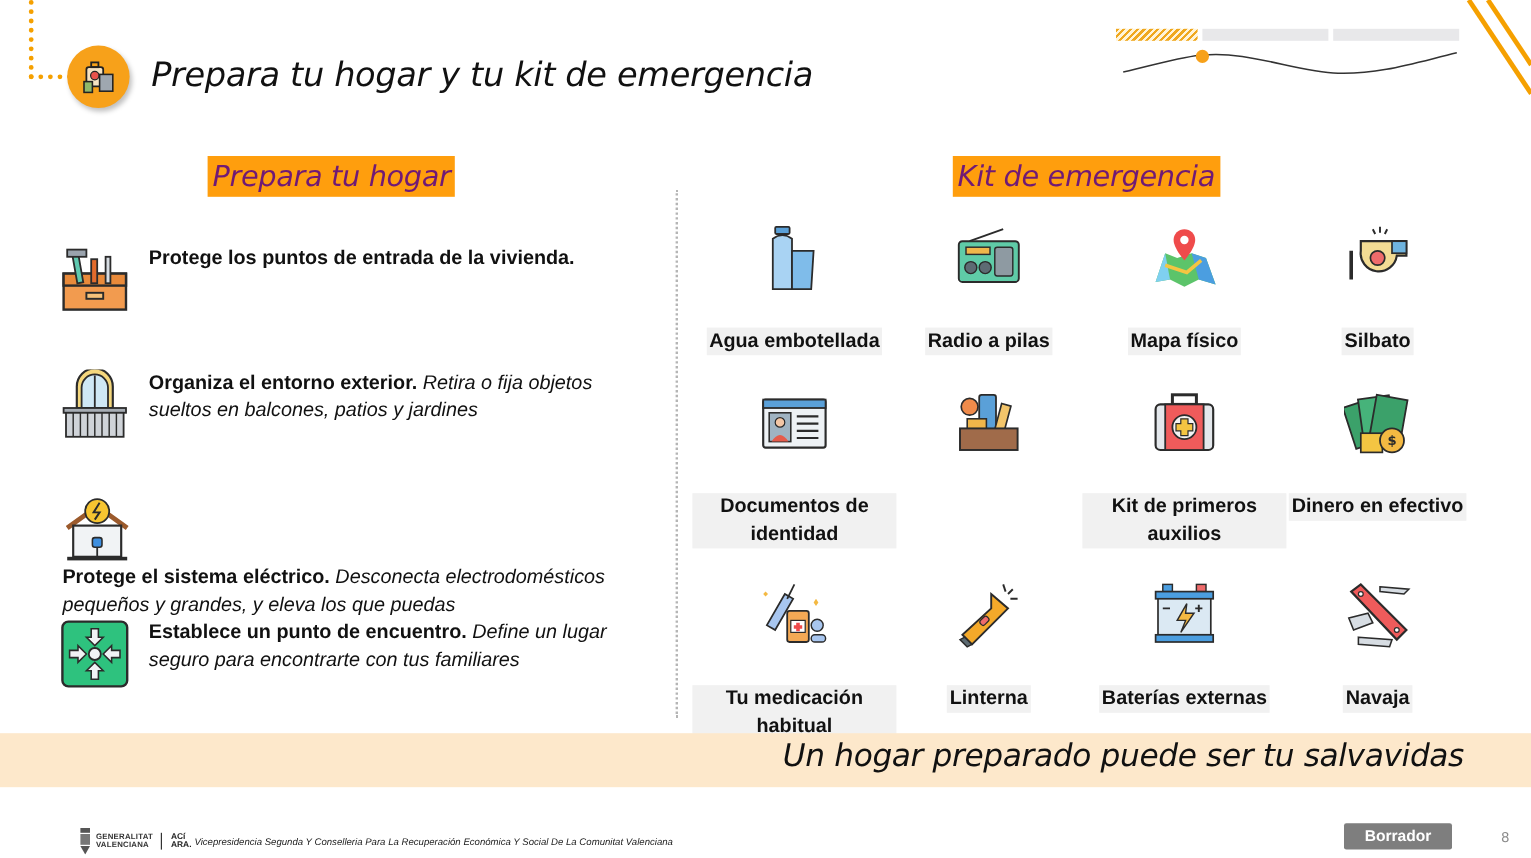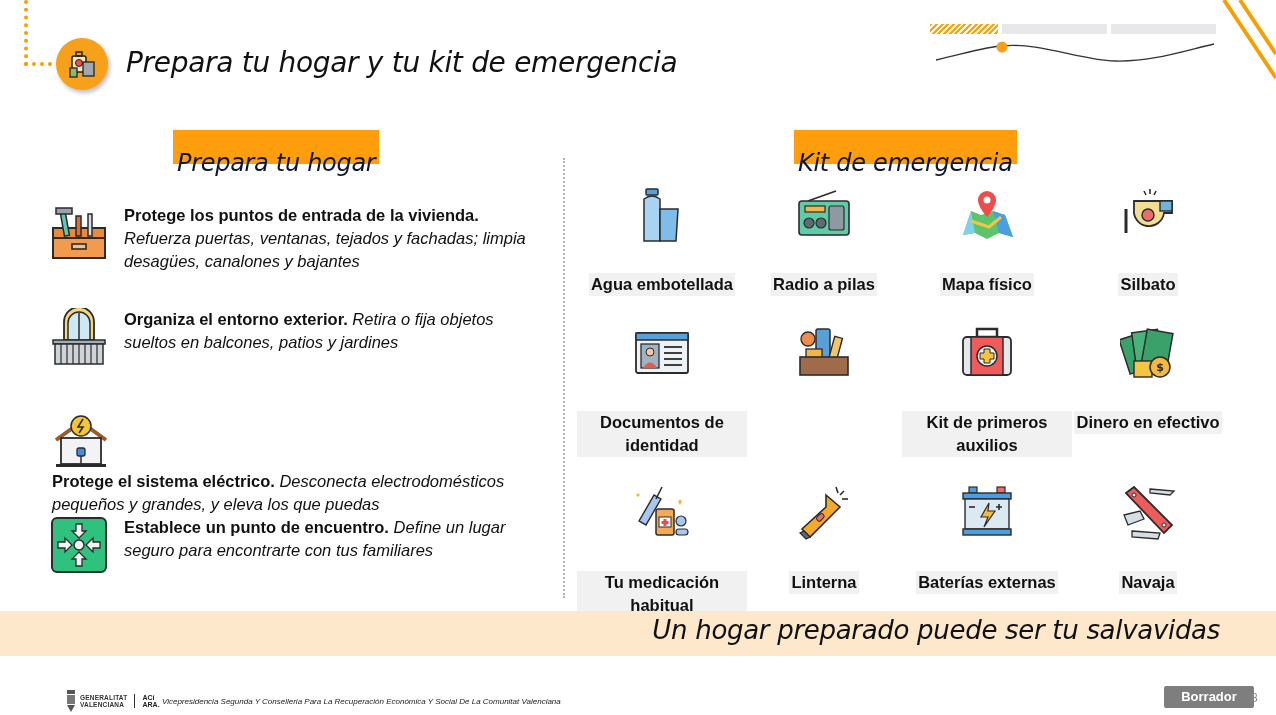--- a/index.html
+++ b/index.html
@@ -14,21 +14,21 @@
   .title-badge { position: absolute; left: 56px; top: 38px; width: 52px; height: 52px; border-radius: 50%; background: #f7a11a; box-shadow: 2px 3px 4px rgba(0,0,0,0.25); display:flex; align-items:center; justify-content:center; }
   .page-title { position: absolute; left: 126px; top: 46px; font-size: 28px; color: #111; }
 
   .progress { position: absolute; left: 930px; top: 24px; display: flex; gap: 4px; }
   .progress .seg { height: 10px; background: #e8e8ea; }
   .progress .seg.active { background: repeating-linear-gradient(135deg, #f0a81e 0 2px, #fff4d9 2px 4px); }
   .wave { position: absolute; left: 930px; top: 36px; }
   .corner { position: absolute; right: 0; top: 0; }
 
   
-  .section-head { position: absolute; background: #ff9e0d; font-size: 24px; padding: 16px 4px; height: 34px; line-height: 34px; color: #0f172a; }
+  .section-head { position: absolute; background: #ff9e0d; font-size: 24px; padding: 0 4px; height: 34px; line-height: 34px; color: #701a75; }
 
   .divider { position: absolute; left: 563px; top: 158px; height: 440px; border-left: 2px dotted #b5b5b5; }
 
   
   .tip { position: absolute; left: 50px; width: 500px; display: flex; }
   .tip .ic { width: 58px; height: 58px; flex: 0 0 58px; margin-right: 16px; }
   .tip .txt { font-size: 16.5px; line-height: 23px; color: #111; }
   .tip .txt b { font-weight: bold; }
   .tip .txt i { font-style: italic; }
 
@@ -40,21 +40,21 @@
   
   .banner { position: absolute; left: 0; top: 611px; width: 1276px; height: 45px; background: #fde8cb; }
   .banner-text { position: absolute; right: 56px; top: 4px; font-size: 26px; color: #111; }
 
   
   .footer-logo { position: absolute; left: 66px; top: 690px; display: flex; align-items: center; gap: 4px; }
   .logo-text { font-size: 6.5px; line-height: 7px; font-weight: bold; color: #333; letter-spacing: 0.2px; }
   .logo-sep { width: 1px; height: 14px; background: #333; margin: 0 3px; }
   .logo-aci { font-size: 7px; line-height: 7px; font-weight: bold; color: #222; }
   .footer-text { position: absolute; left: 162px; top: 697px; font-size: 8px; font-style: italic; color: #222; }
-  .draft-badge { position: absolute; left: 1120px; top: 686px; width: 90px; height: 22px; background: #7e7e7e; color: #fff; font-weight: bold; font-size: 13px; text-align: center; line-height: 22px; border-radius: 2px; margin-left: 44px; }
+  .draft-badge { position: absolute; left: 1120px; top: 686px; width: 90px; height: 22px; background: #7e7e7e; color: #fff; font-weight: bold; font-size: 13px; text-align: center; line-height: 22px; border-radius: 2px; }
   .page-num { position: absolute; left: 1251px; top: 691px; font-size: 12px; color: #8a8a8a; }
 </style>
 </head>
 <body>
 
 <div class="dot-v"></div>
 <div class="dot-h"></div>
 <div class="title-badge">
   <svg width="32" height="32" viewBox="0 0 32 32">
     <rect x="6" y="8" width="14" height="16" rx="2" fill="#f6e3c2" stroke="#222" stroke-width="1.5"></rect>
@@ -90,21 +90,20 @@
     <rect x="3" y="24" width="52" height="30" fill="#f29b4f" stroke="#2b2b2b" stroke-width="2"></rect>
     <rect x="3" y="24" width="52" height="10" fill="#e98a3a" stroke="#2b2b2b" stroke-width="2"></rect>
     <rect x="22" y="40" width="14" height="5" fill="#f6c27a" stroke="#2b2b2b" stroke-width="1.6"></rect>
     <rect x="12" y="6" width="5" height="26" fill="#5fc9b0" stroke="#2b2b2b" stroke-width="1.5" transform="rotate(-10 14 18)"></rect>
     <rect x="6" y="4" width="16" height="6" fill="#9aa3ad" stroke="#2b2b2b" stroke-width="1.5"></rect>
     <rect x="26" y="12" width="5" height="20" fill="#e36b2c" stroke="#2b2b2b" stroke-width="1.5"></rect>
     <rect x="38" y="10" width="4" height="22" fill="#d7dde3" stroke="#2b2b2b" stroke-width="1.5"></rect>
   </svg>
   <div class="txt">
     <b>Protege los puntos de entrada de la vivienda.</b><br>
-    <i>Refuerza puertas, ventanas, tejados y fachadas; limpia desagües, canalones y bajantes</i>
   </div>
 </div>
 
 <div class="tip" style="top:308px;">
   <svg class="ic" viewBox="0 0 58 58">
     <path d="M14 32 V14 A15 15 0 0 1 44 14 V32 Z" fill="#f4d77d" stroke="#2b2b2b" stroke-width="1.8"></path>
     <path d="M18 32 V15 A11 11 0 0 1 40 15 V32 Z" fill="#cfe8f5" stroke="#2b2b2b" stroke-width="1.5"></path>
     <line x1="29" y1="5" x2="29" y2="32" stroke="#2b2b2b" stroke-width="1.5"></line>
     <rect x="3" y="32" width="52" height="4" fill="#a7adb4" stroke="#2b2b2b" stroke-width="1.5"></rect>
     <rect x="5" y="36" width="48" height="20" fill="#cfd3d8" stroke="#2b2b2b" stroke-width="1.5"></rect>

